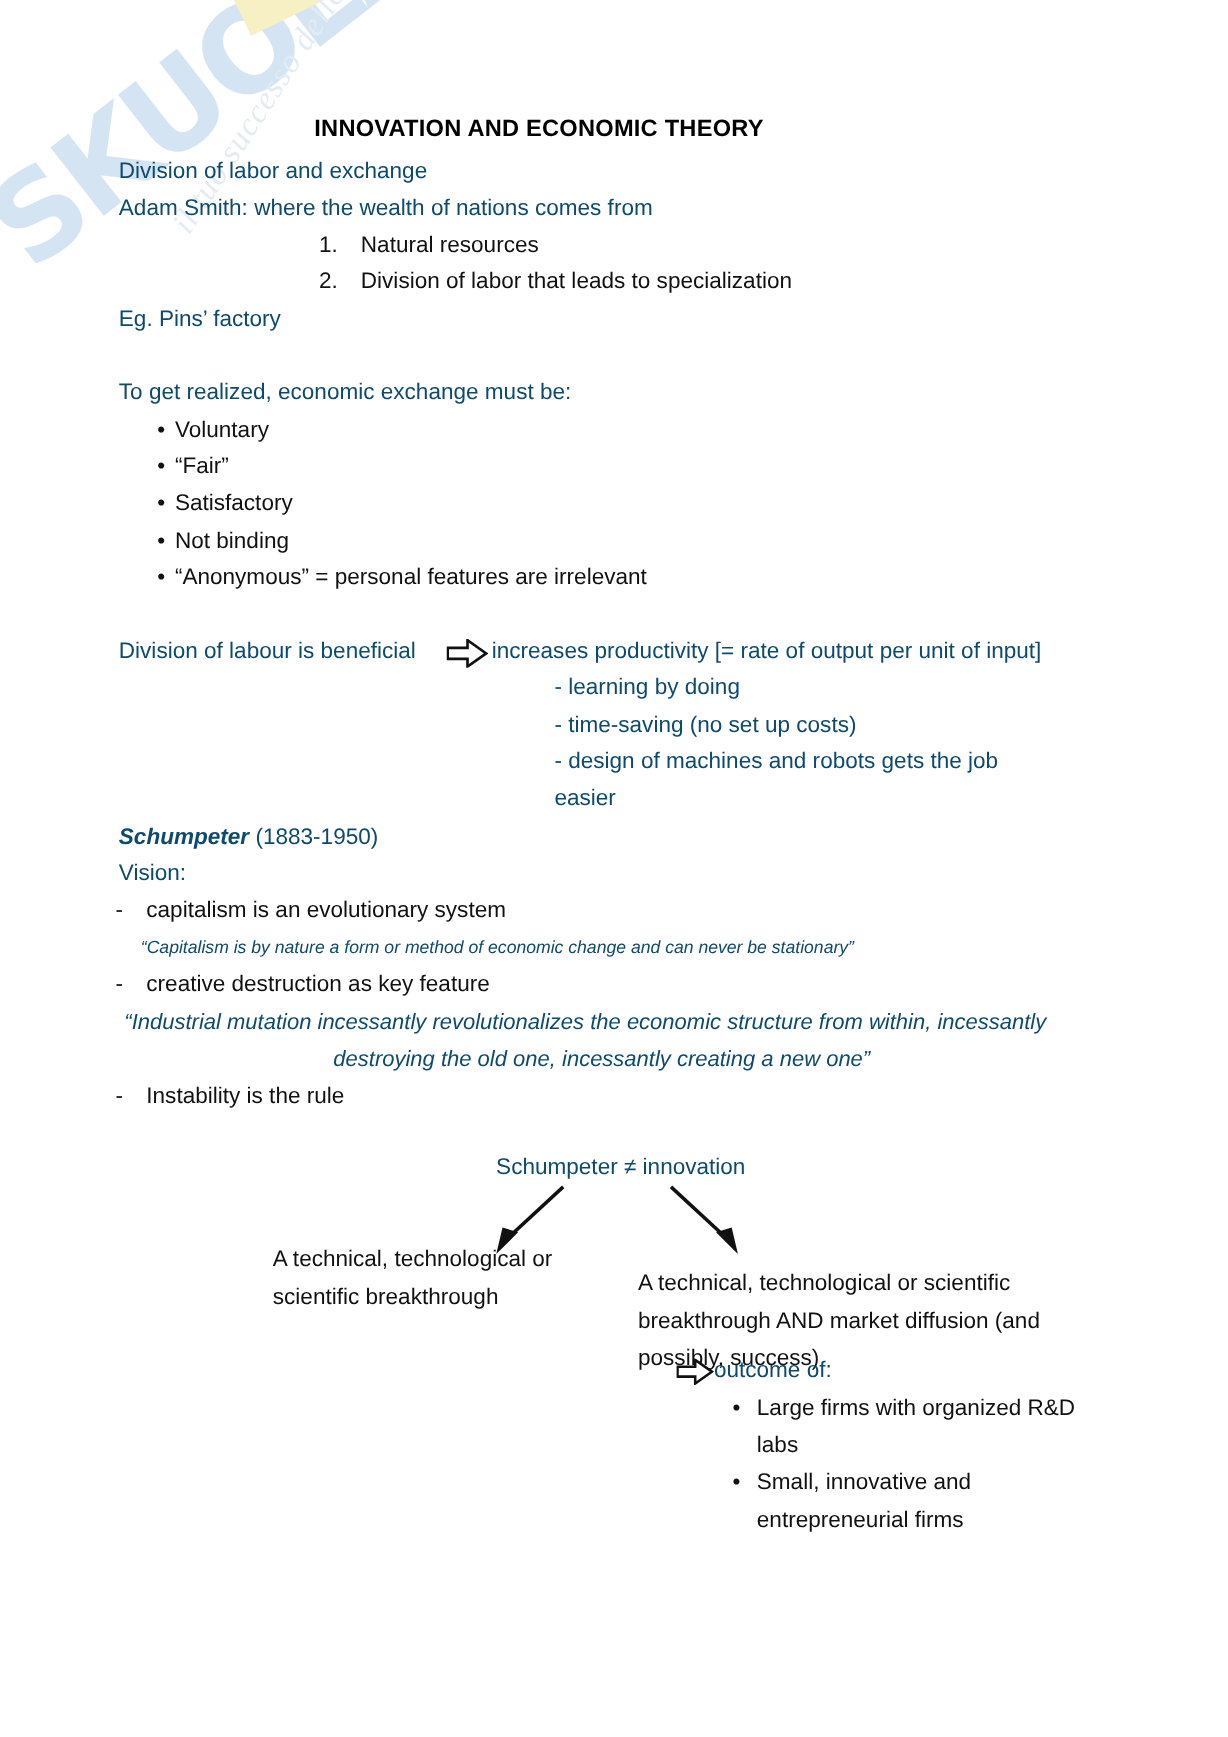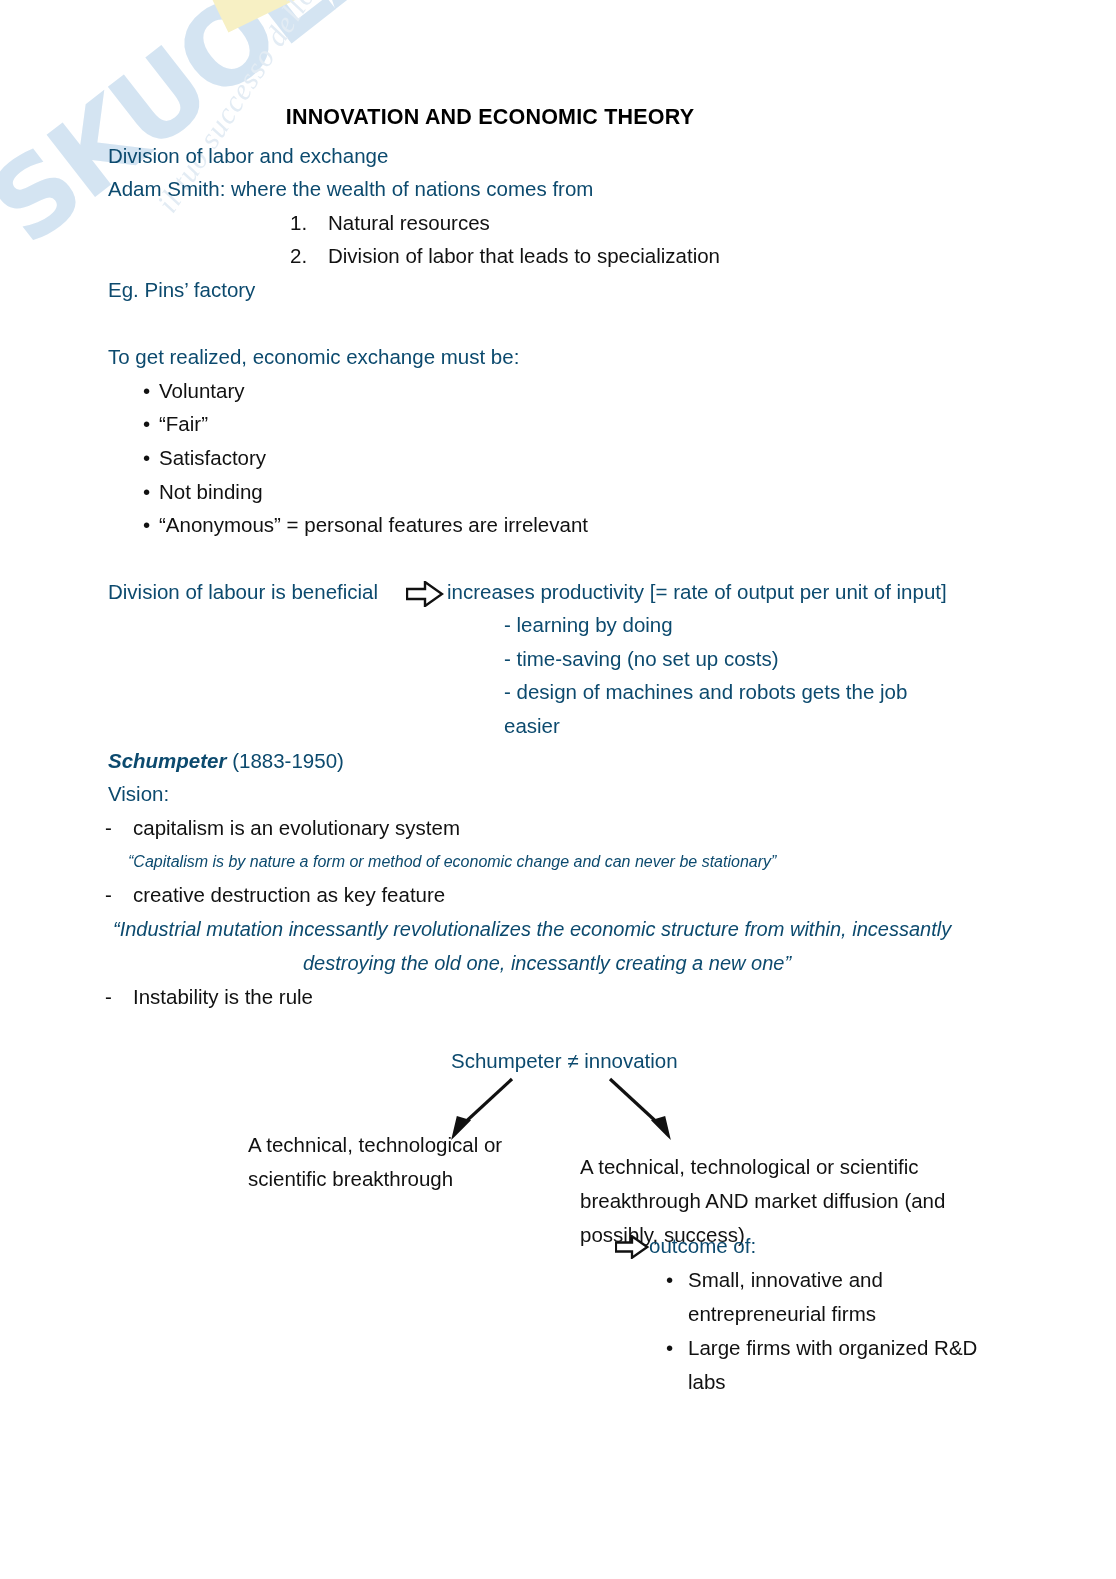--- a/index.html
+++ b/index.html
@@ -240,17 +240,17 @@
   <div class="diagram-col" style="left:248px; top:1128px; width:300px;">A technical, technological or scientific breakthrough</div>
 
   <div class="diagram-col" style="left:580px; top:1128px; width:410px;margin-top:22px;">A technical, technological or scientific breakthrough AND market diffusion (and possibly, success)</div>
 
   <svg class="blockarrow" style="left:615px; top:1235px;" width="34" height="24" viewBox="0 0 38 26">
     <path d="M1,8 L19,8 L19,1 L36,13 L19,25 L19,18 L1,18 Z" fill="#ffffff" stroke="#111111" stroke-width="2.6" stroke-linejoin="miter"></path>
   </svg>
   <div class="line" style="left:649px; top:1229px;">outcome of:</div>
 
   <div class="out-bullets" style="left:666px; top:1263px; width:325px;">
+    <div class="ob">Large firms with organized R&amp;D labs</div>
     <div class="ob">Small, innovative and entrepreneurial firms</div>
-    <div class="ob">Large firms with organized R&amp;D labs</div>
   </div>
 
 </div>
 
 </body></html>

